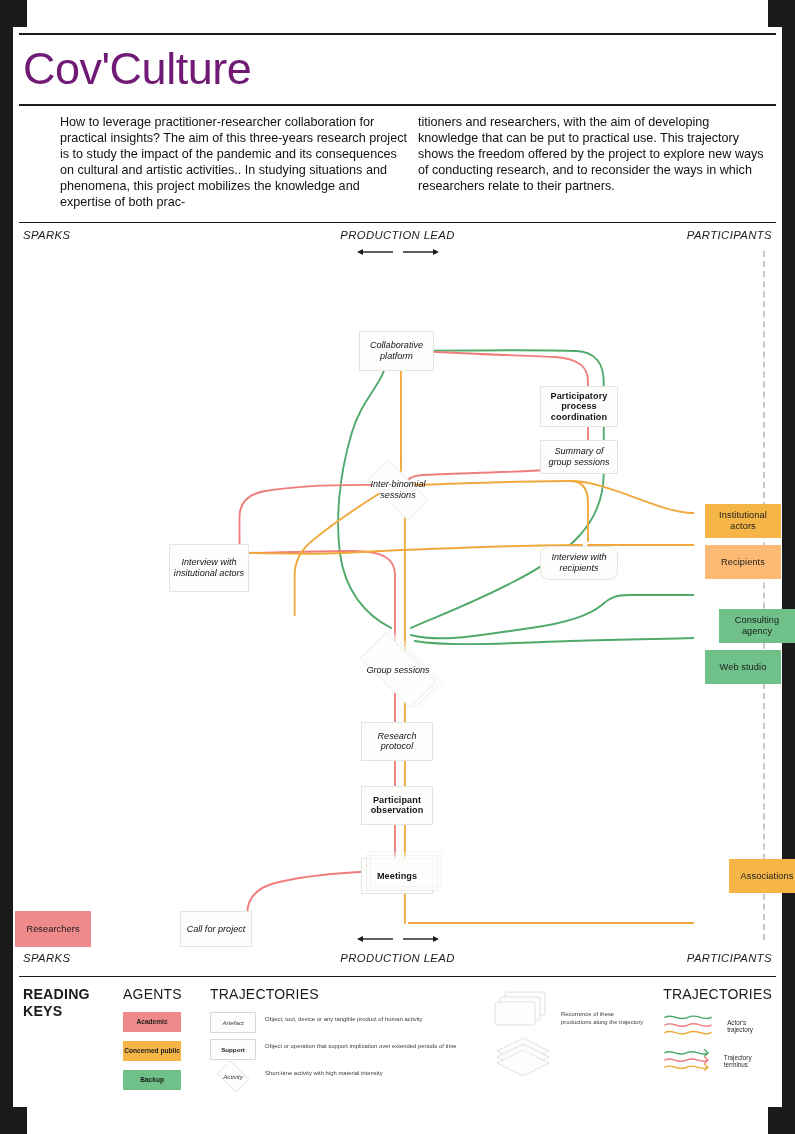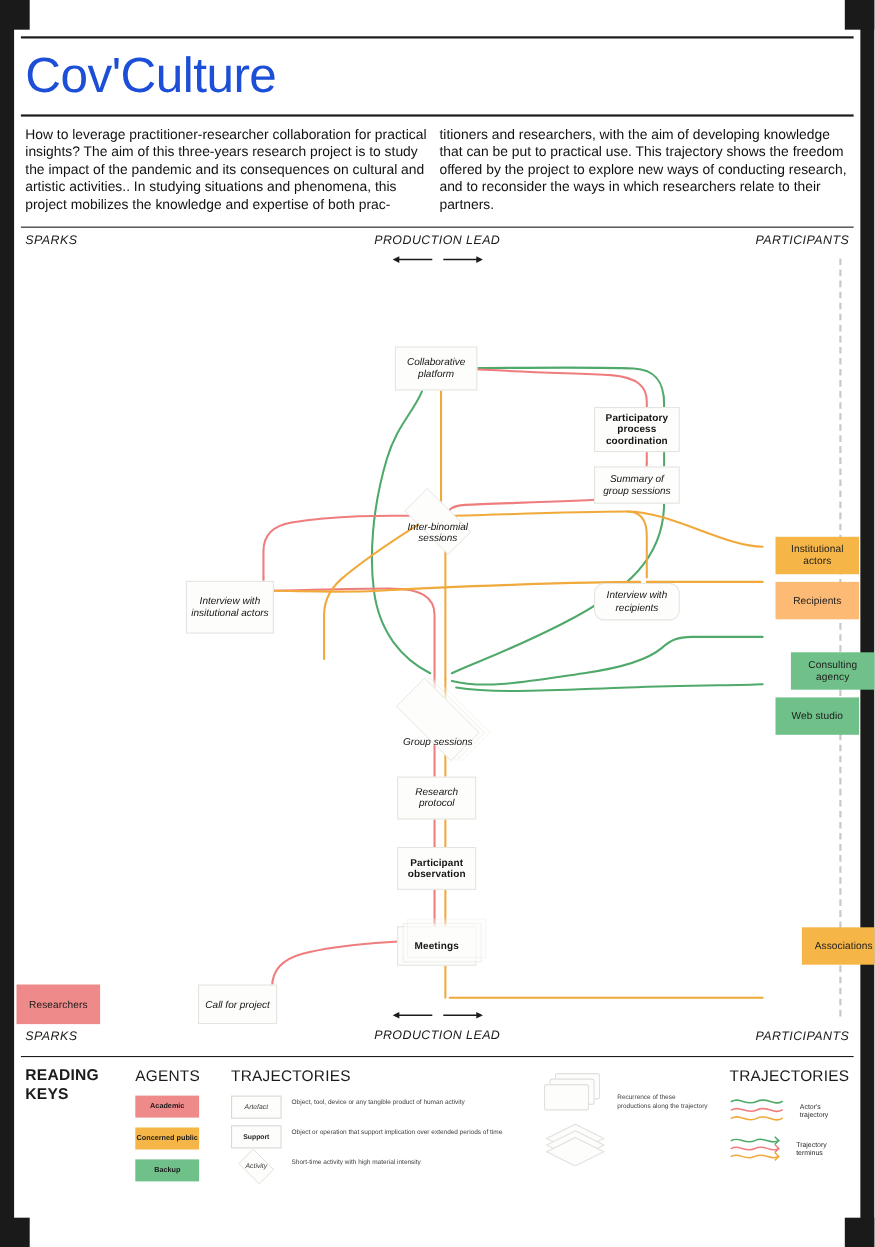--- a/index.html
+++ b/index.html
@@ -32,24 +32,24 @@
   }
   .inner { position:absolute; left:6px; right:6px; top:27px; bottom:27px; }
 
   .rule { border-top:2.4px solid #1b1b1b; }
   .rule-thin { border-top:1.6px solid #1b1b1b; }
 
   
   #title-block { padding-top:6px; }
   #page-title {
     font-size:45px; font-weight:400; letter-spacing:-0.5px;
-    line-height:1.0; padding:11px 0 13px 4px; color:#1d4ed8;
+    line-height:1.0; padding:11px 0 13px 4px; color:#701a75;
   }
   #intro {
-    display:flex; gap:4px; padding:9px 4px 11px 4px;
+    display:flex; gap:4px; padding:9px 4px 11px 4px;margin-left:37px;
   }
   #intro .col {
     flex:1 1 0; font-size:12.6px; line-height:1.27; color:#111;
     text-align:left;
   }
 
   
   #diagram-wrap { position:relative; height:745px; }
   .lane-label {
     position:absolute; font-size:11.3px; font-style:italic; letter-spacing:.4px;
@@ -76,21 +76,21 @@
   
   .node {
     position:absolute; display:flex; align-items:center; justify-content:center;
     text-align:center; line-height:1.16; color:#151515;
     background:#fdfdfc; border:1px solid #e4e4e0;
     font-size:9.1px; z-index:6;
   }
   .node.artefact  { font-style:italic; font-weight:400; }
   .node.support   { font-weight:700; letter-spacing:.1px; }
   .node.activity  {
-    background:transparent; border:none;align-items:flex-end;
+    background:transparent; border:none;
   }
   .node.activity .dmd {
     position:absolute; left:0; top:0; width:100%; height:100%;
     border:1px solid #e0e0dc; background:#fdfdfc;
     transform:rotate(45deg) scale(.707);
   }
   .node.activity .dmd.l2 { transform:rotate(45deg) scale(.707) translate(5px,-5px); opacity:.55; }
   .node.activity .dmd.l3 { transform:rotate(45deg) scale(.707) translate(10px,-10px); opacity:.35; }
   .node.activity .lbl { position:relative; z-index:3; font-style:italic; }
   .node .lbl { position:relative; z-index:3; padding:0 3px; }

